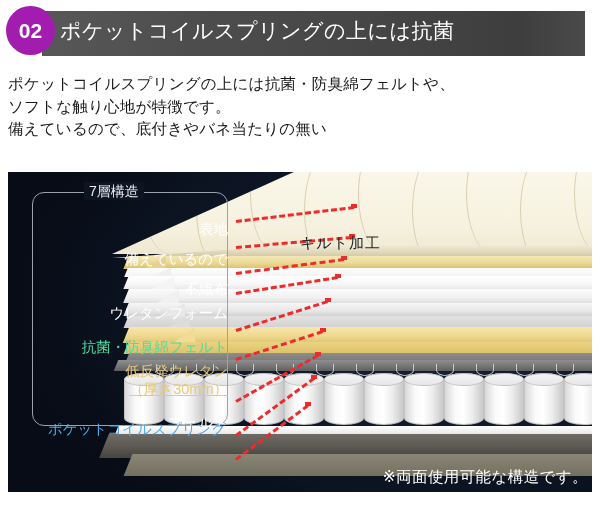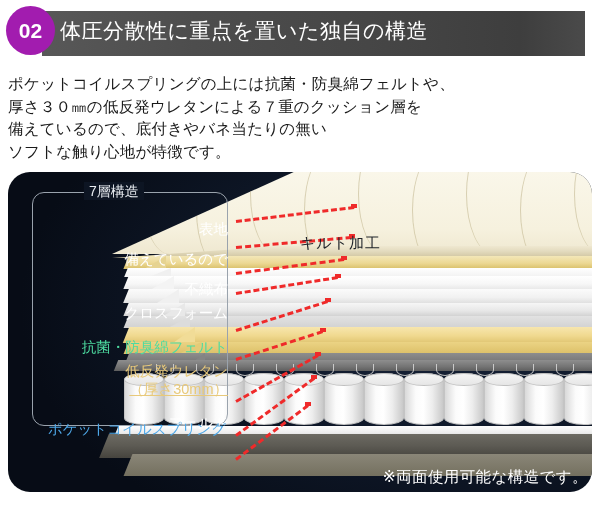--- a/index.html
+++ b/index.html
@@ -76,21 +76,20 @@
   .diagram {
     position: absolute;
     left: 8px;
     top: 172px;
     width: 584px;
     height: 320px;
     background:
       radial-gradient(ellipse 420px 260px at 74% 42%, #19243a 0%, #101a2c 45%, #070c16 100%),
       #060a12;
     overflow: hidden;
-    border-radius: 22px;
   }
 
   
   .quilt-top {
     position: absolute;
     left: 104px;
     top: -2px;
     width: 490px;
     height: 84px;
     background: linear-gradient(180deg, #faf7ea 0%, #f6f1de 70%, #efe8d0 100%);
@@ -287,28 +286,27 @@
     letter-spacing: 0.4px;
     white-space: nowrap;
   }
 </style>
 </head>
 <body>
 
 <div class="header">
   <div class="header-bar"></div>
   <div class="header-badge">02</div>
-  <div class="header-title">体圧分散性に重点を置いた独自の構造</div>
+  <div class="header-title">ポケットコイルスプリングの上には抗菌</div>
 </div>
 
 <div class="lede">
   <div>ポケットコイルスプリングの上には抗菌・防臭綿フェルトや、</div>
-  <div>厚さ３０㎜の低反発ウレタンによる７重のクッション層を</div>
+  <div>ソフトな触り心地が特徴です。</div>
   <div>備えているので、底付きやバネ当たりの無い</div>
-  <div>ソフトな触り心地が特徴です。</div>
 </div>
 
 <div class="diagram">
 
   <div class="quilt-top" id="quilt-top">
       <div class="quilt-line" style="left: 30px; top: -36px;"></div>
       <div class="quilt-line" style="left: 84px; top: -20px;"></div>
       <div class="quilt-line" style="left: 138px; top: -36px;"></div>
       <div class="quilt-line" style="left: 192px; top: -20px;"></div>
       <div class="quilt-line" style="left: 246px; top: -36px;"></div>
@@ -392,21 +390,21 @@
       <div class="leader" style="left: 228px; top: 286px; width: 90px; transform: rotate(-36.8699deg);"></div>
       <div class="leader-dot" style="left: 297px; top: 230px;"></div>
     </div>
 
   <div class="label-box"></div>
   <div class="box-title">7層構造</div>
   <div class="left-labels" id="label-host">
       <div class="lbl" style="top: 28px; color: rgb(255, 255, 255);">表地</div>
       <div class="lbl" style="top: 58px; color: rgb(255, 255, 255);">備えているので</div>
       <div class="lbl" style="top: 88px; color: rgb(255, 255, 255);">不織布</div>
-      <div class="lbl" style="top: 112px; color: rgb(255, 255, 255);">クロスフォーム</div>
+      <div class="lbl" style="top: 112px; color: rgb(255, 255, 255);">ウレタンフォーム</div>
       <div class="lbl" style="top: 146px; color: rgb(77, 219, 160); text-align: right;">抗菌・防臭綿フェルト</div>
       <div class="lbl" style="top: 170px; color: rgb(232, 201, 122);">低反発ウレタン</div>
       <div class="lbl" style="top: 188px; color: rgb(232, 201, 122); text-decoration: underline;">（厚さ30mm）</div>
       <div class="lbl" style="top: 222px; color: rgb(255, 255, 255);">フェルト</div>
     </div>
 
   <div class="spring-label">
     <div>ポケットコイルスプリング</div>
   </div>
 

